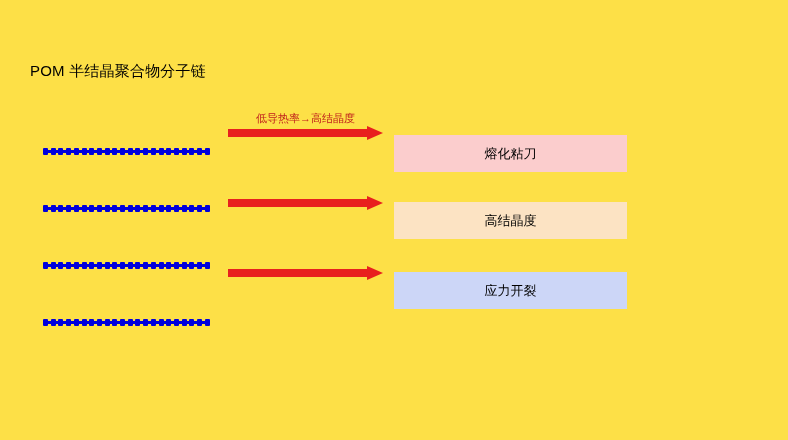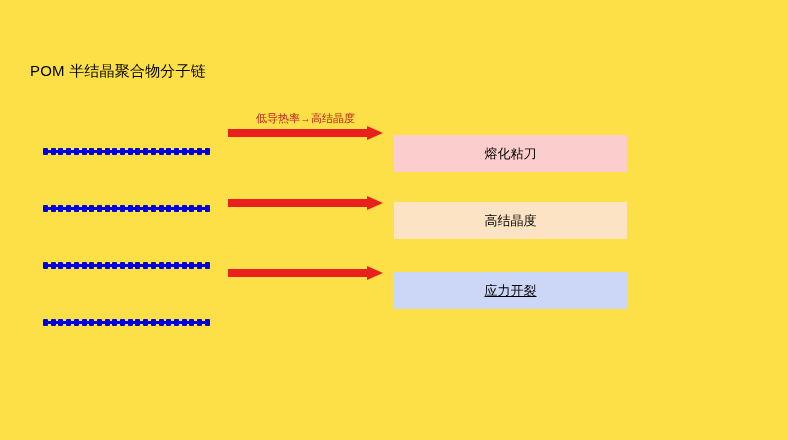--- a/index.html
+++ b/index.html
@@ -108,21 +108,21 @@
     height: 37px;
     display: flex;
     align-items: center;
     justify-content: center;
     font-size: 13px;
     color: #000000;
     box-sizing: border-box;
   }
   .box-pink   { background: #fbcdcd; }
   .box-orange { background: #fce3c3; }
-  .box-blue   { background: #ccd6f7; text-decoration: underline; }
+  .box-blue   { background: #ccd6f7; }
 </style>
 </head>
 <body>
 
 <div id="slide">
 
   <div class="heading" id="heading-left">POM 半结晶聚合物分子链</div>
 
 
   <div class="chain" id="chain-0" style="top:146px;">

